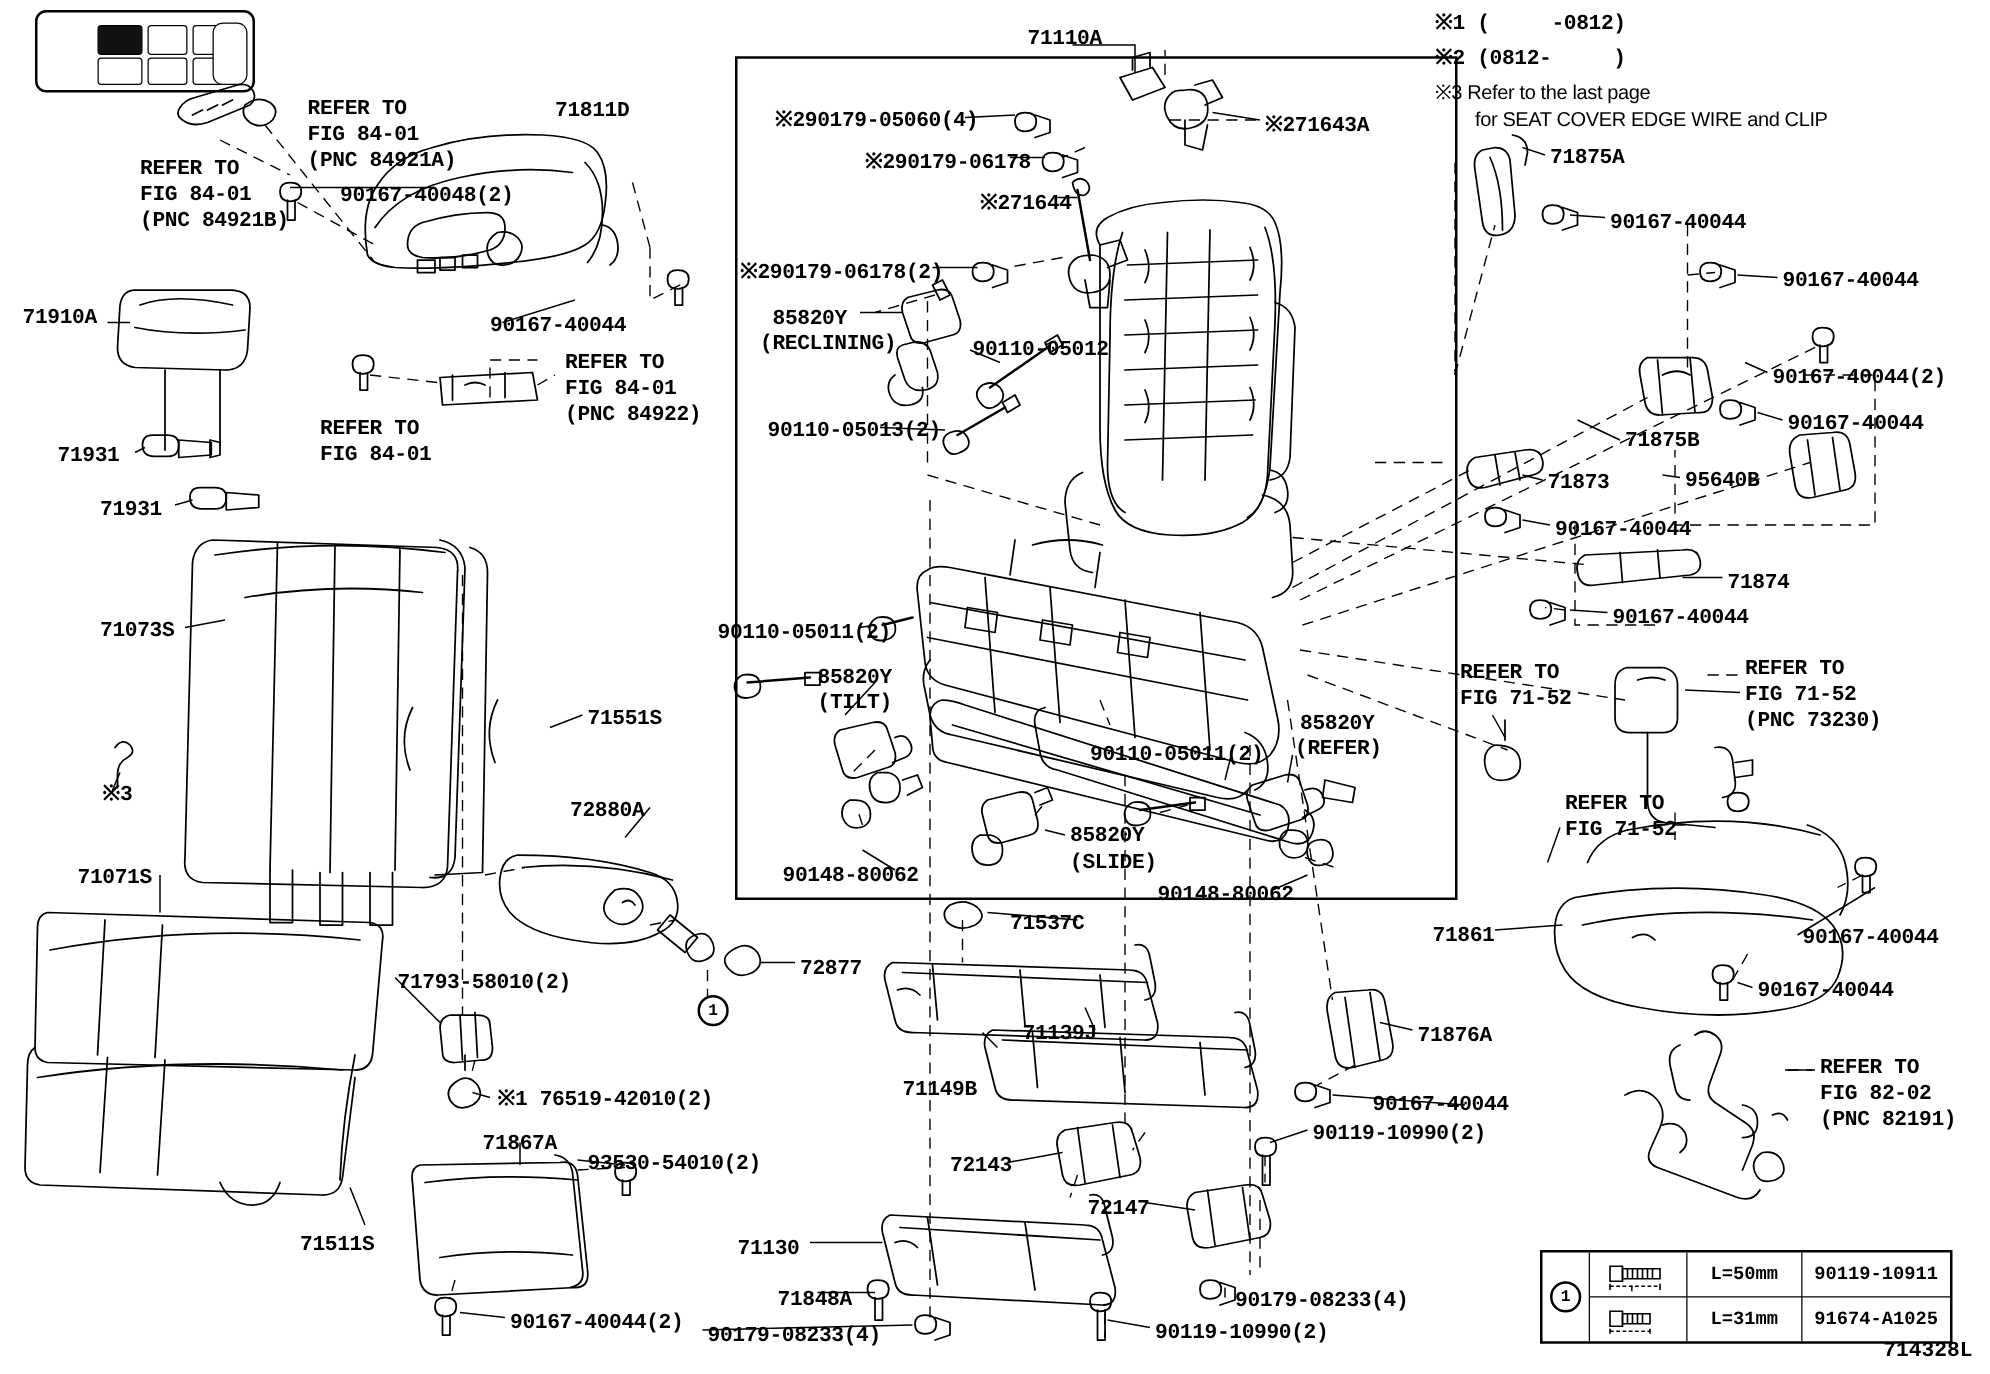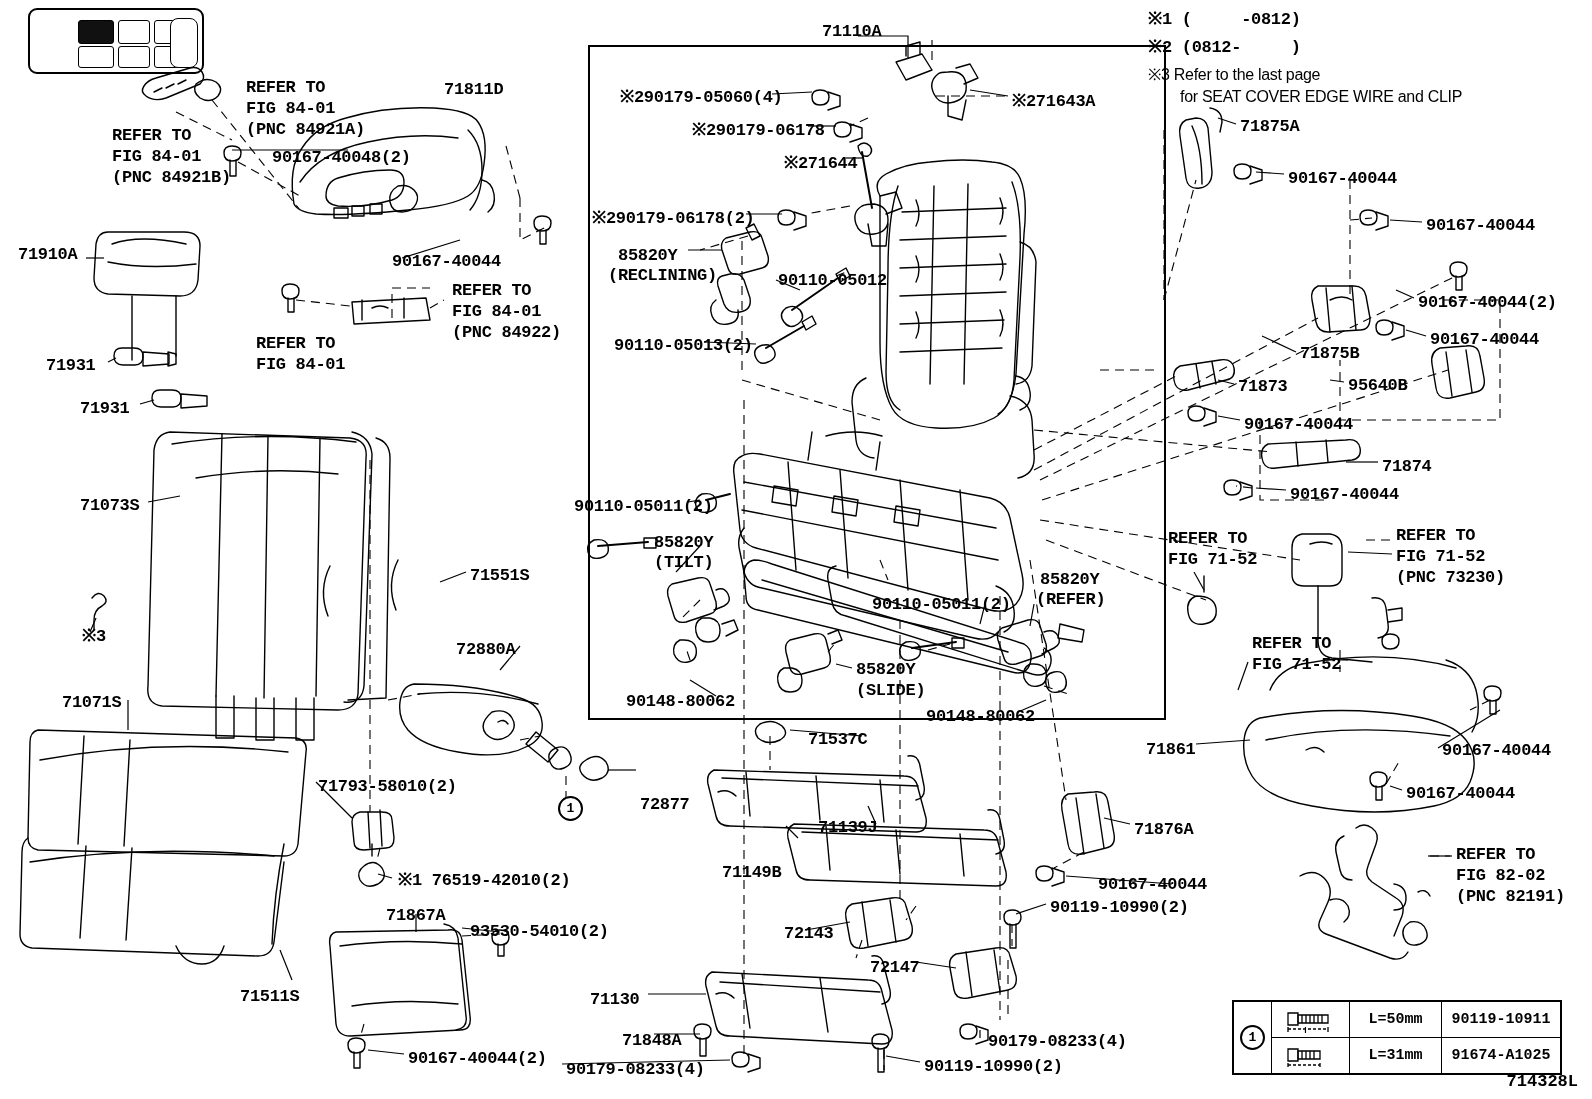--- a/index.html
+++ b/index.html
@@ -592,28 +592,28 @@
       <div class="lbl" style="left: 46px; top: 356px;">71931</div>
       <div class="lbl" style="left: 80px; top: 399px;">71931</div>
       <div class="lbl" style="left: 80px; top: 496px;">71073S</div>
       <div class="lbl" style="left: 470px; top: 566px;">71551S</div>
       <div class="lbl" style="left: 82px; top: 627px;">※3</div>
       <div class="lbl" style="left: 62px; top: 693px;">71071S</div>
       <div class="lbl" style="left: 240px; top: 987px;">71511S</div>
       <div class="lbl" style="left: 456px; top: 640px;">72880A</div>
       <div class="lbl" style="left: 318px; top: 777px;">71793-58010(2)</div>
       <div class="lbl" style="left: 398px; top: 871px;">※1 76519-42010(2)</div>
-      <div class="lbl" style="left: 640px; top: 766px; margin-top: 29px;">72877</div>
+      <div class="lbl" style="left: 640px; top: 766px;">72877</div>
       <div class="lbl" style="left: 386px; top: 906px;">71867A</div>
       <div class="lbl" style="left: 470px; top: 922px;">93530-54010(2)</div>
       <div class="lbl" style="left: 408px; top: 1049px;">90167-40044(2)</div>
       <div class="lbl" style="left: 622px; top: 1031px;">71848A</div>
       <div class="lbl" style="left: 566px; top: 1060px;">90179-08233(4)</div>
       <div class="lbl" style="left: 590px; top: 990px;">71130</div>
-      <div class="lbl" style="left: 784px; top: 924px; text-align: center;">72143</div>
+      <div class="lbl" style="left: 760px; top: 924px; text-align: center;">72143</div>
       <div class="lbl" style="left: 870px; top: 958px;">72147</div>
       <div class="lbl" style="left: 988px; top: 1032px;">90179-08233(4)</div>
       <div class="lbl" style="left: 1050px; top: 898px;">90119-10990(2)</div>
       <div class="lbl" style="left: 924px; top: 1057px;">90119-10990(2)</div>
       <div class="lbl" style="left: 722px; top: 863px;">71149B</div>
       <div class="lbl" style="left: 818px; top: 818px;">71139J</div>
       <div class="lbl" style="left: 808px; top: 730px;">71537C</div>
       <div class="lbl" style="left: 1134px; top: 820px;">71876A</div>
       <div class="lbl" style="left: 1098px; top: 875px;">90167-40044</div>
       <div class="lbl" style="left: 620px; top: 88px;">※290179-05060(4)</div>

